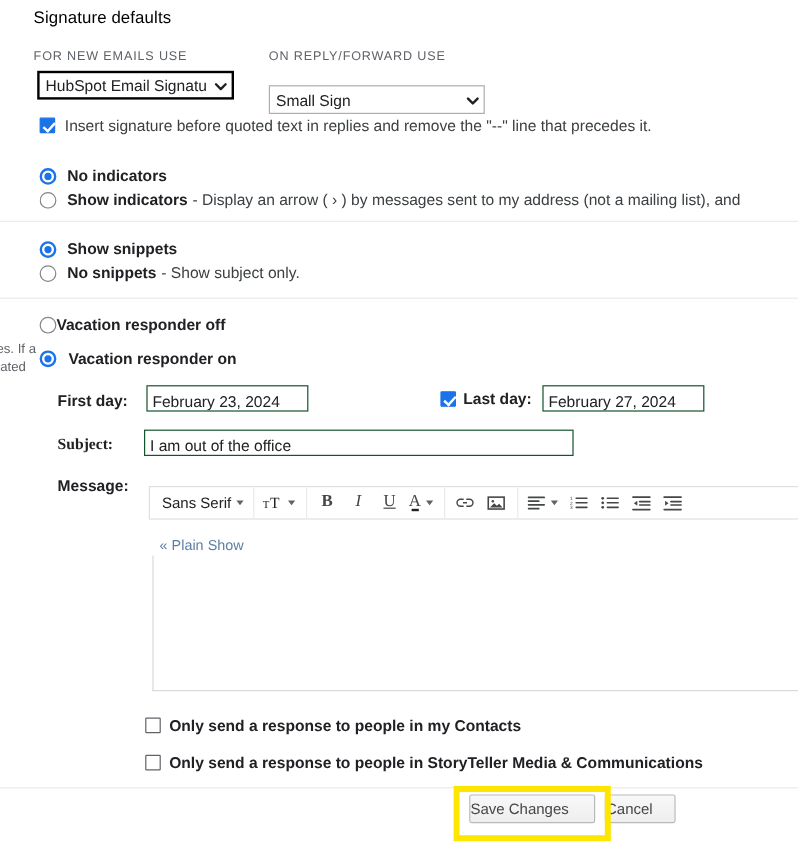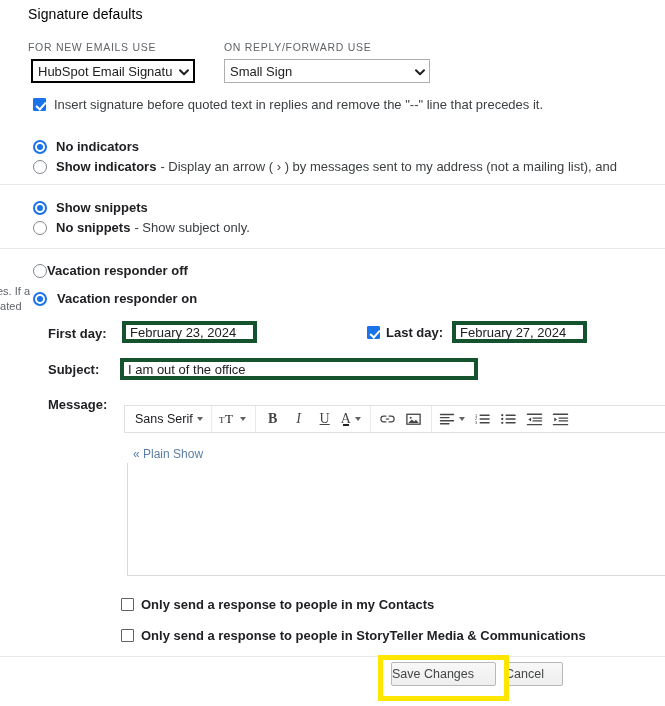--- a/index.html
+++ b/index.html
@@ -133,28 +133,28 @@
   .divider {
     left: 0;
     width: 665px;
     height: 1px;
     background: #e8eaed;
   }
 
   
   .tinput {
     box-sizing: border-box;
-    border: 4px solid #14532d;
+    border: 1px solid #14532d;
     background: #fff;
     font-family: "Liberation Sans", sans-serif;
     font-size: 13px;
     color: #202124;
     padding: 0 4px;
     display: flex;
-    align-items: center;
+    align-items: flex-end;
     height: 22px;
     white-space: nowrap;
     overflow: hidden;
   }
 
   
   .toolbar {
     box-sizing: border-box;
     border: 1px solid #e0e0e0;
     background: #fff;
@@ -262,21 +262,21 @@
 
 <div class="abs sel sel-focused" style="left:31px; top:59px; width:164px; position:absolute;">
   <span class="sel-text">HubSpot Email Signature</span>
   <span class="caret">
     <svg viewBox="0 0 12 12" width="12" height="12">
         <path d="M2 4.2 L6 8.2 L10 4.2" stroke="#202124" stroke-width="2" fill="none" stroke-linecap="round" stroke-linejoin="round"></path>
       </svg>
   </span>
 </div>
 
-<div class="abs sel sel-normal" style="left:224px; top:59px; width:206px;">
+<div class="abs sel sel-normal" style="left:224px; top:71px; width:180px;">
   <span class="sel-text">Small Sign</span>
   <span class="caret">
     <svg viewBox="0 0 12 12" width="12" height="12">
         <path d="M2 4.2 L6 8.2 L10 4.2" stroke="#202124" stroke-width="2" fill="none" stroke-linecap="round" stroke-linejoin="round"></path>
       </svg>
   </span>
 </div>
 
 <div class="abs row" style="left:33px; top:97px;">
   <span class="cb checked"></span>
@@ -328,21 +328,21 @@
 </div>
 
 <div class="abs row" style="left:367px; top:325px;">
   <span class="cb checked"></span>
   <span class="lbl-strong" style="margin-left:6px;">Last day:</span>
 </div>
 <div class="abs tinput" style="left:452px; top:321px; width:135px;">
   <span>February 27, 2024</span>
 </div>
 
-<div class="abs lbl-strong" style="left:48px; top:362px;">Subject:</div>
+<div class="abs lbl-strong" style="left:48px; top:362px;font-family:Liberation Serif, serif;">Subject:</div>
 <div class="abs tinput" style="left:120px; top:358px; width:358px;">
   <span>I am out of the office</span>
 </div>
 
 <div class="abs lbl-strong" style="left:48px; top:397px;">Message:</div>
 
 <div class="abs toolbar" style="left:124px; top:405px; width:545px;">
 
   <div class="tb-group">
     <div class="tb-btn tb-font">

